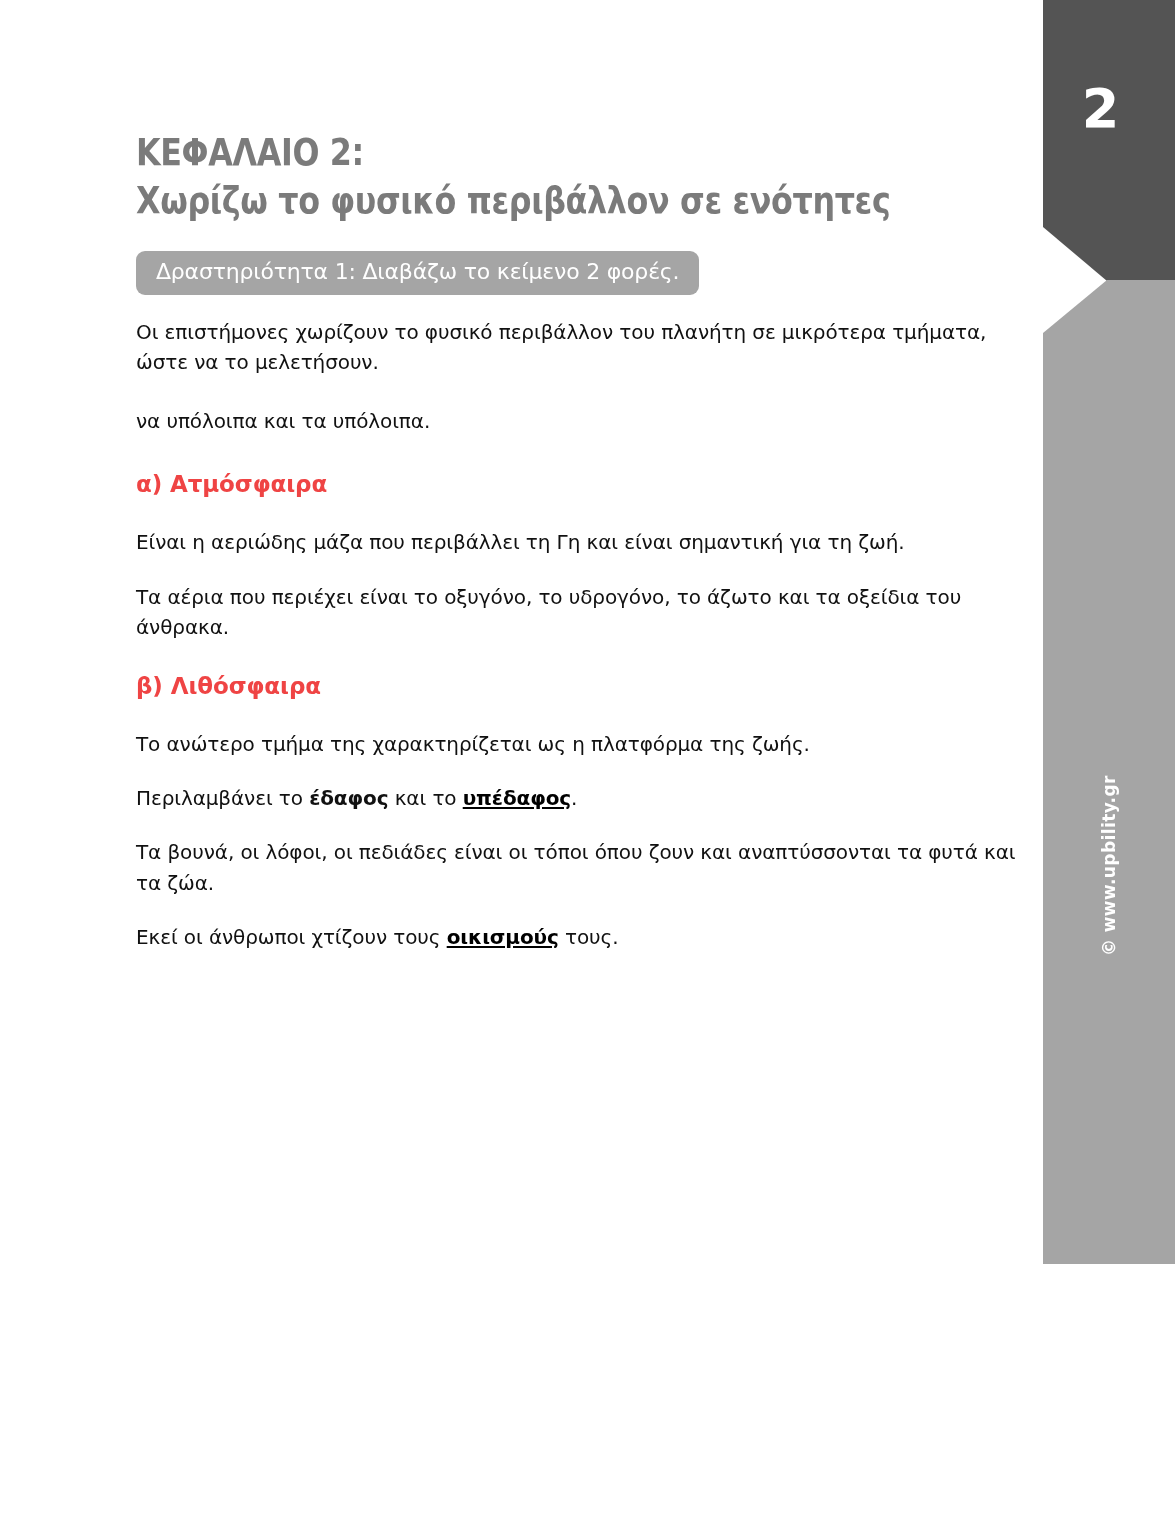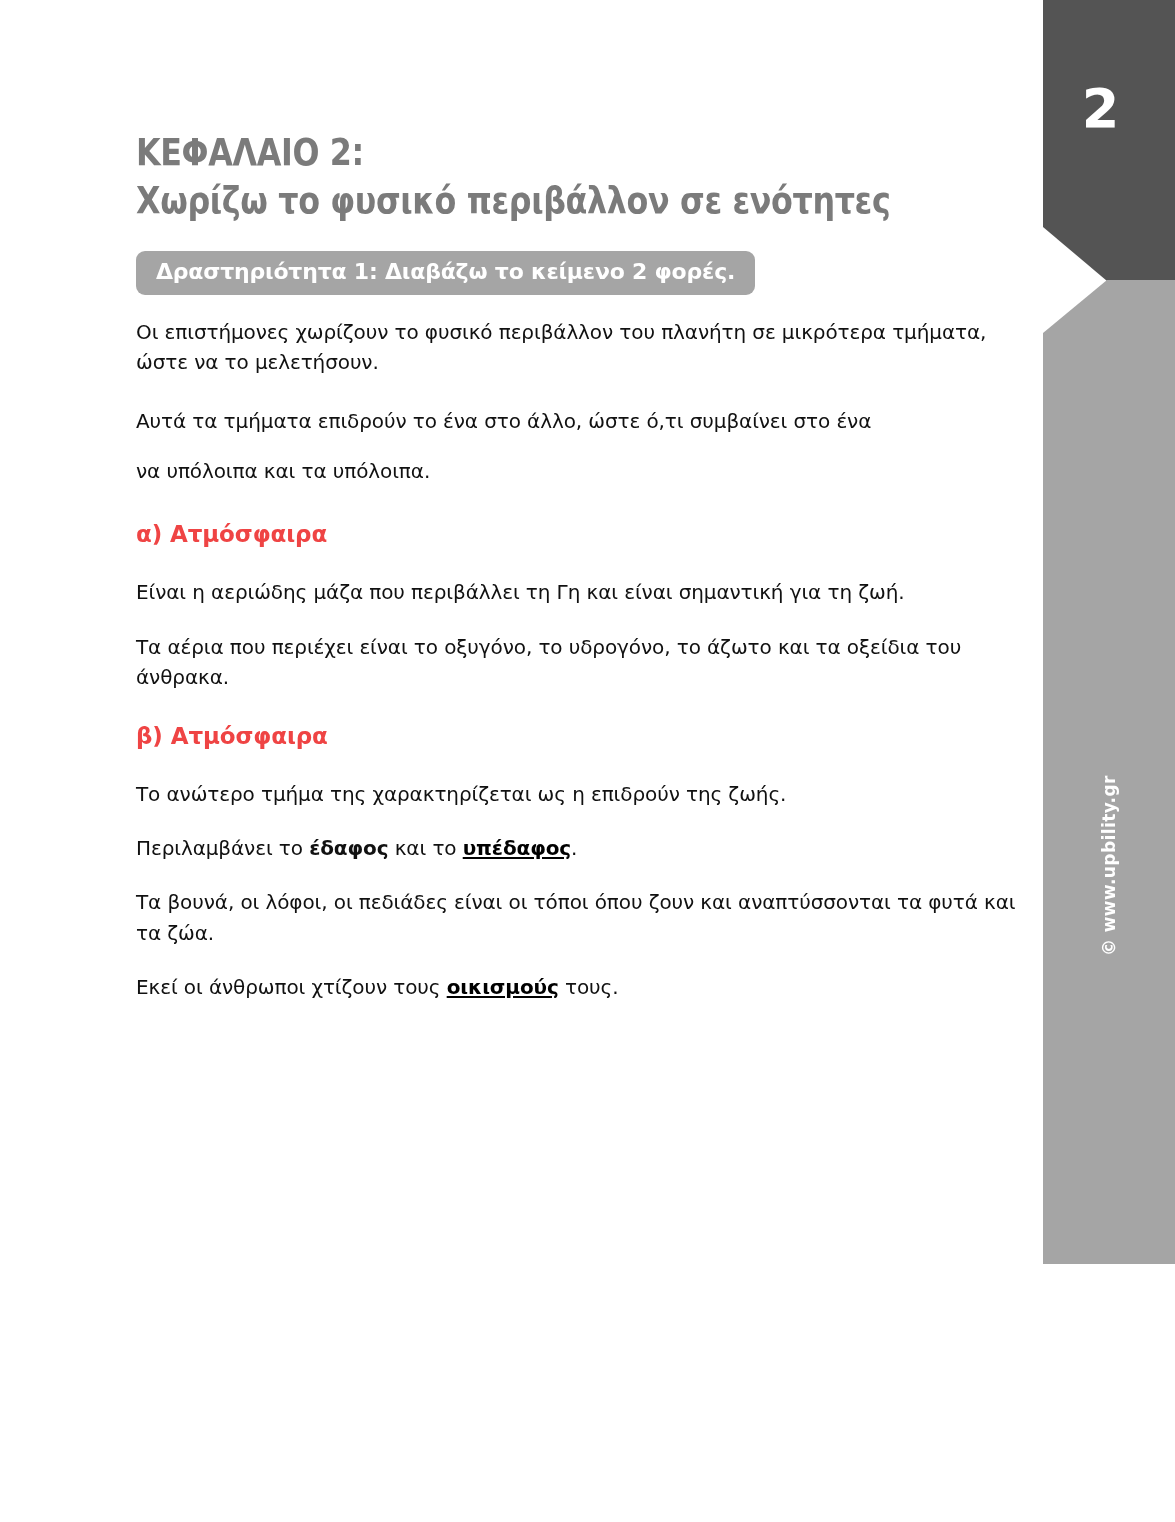--- a/index.html
+++ b/index.html
@@ -116,21 +116,21 @@
   .chapter-heading .line-2 { display: block; }
 
   .activity-badge {
     display: inline-block;
     margin-top: 26px;
     background: #a5a5a5;
     color: #ffffff;
     border-radius: 9px;
     padding: 9px 20px 11px 20px;
     font-size: 22px;
-    font-weight: bold;
+    font-weight: normal;
     letter-spacing: -0.2px;
     line-height: 1.1;
   }
 
   .body-block {
     margin-top: 22px;
     width: 880px;
   }
 
   .para {
@@ -180,33 +180,32 @@
       <span class="line-1">ΚΕΦΑΛΑΙΟ 2:</span>
       <span class="line-2">Χωρίζω το φυσικό περιβάλλον σε ενότητες</span>
     </h1>
 
     <div class="activity-badge">Δραστηριότητα 1: Διαβάζω το κείμενο 2 φορές.</div>
 
     <div class="body-block">
 
       <p class="para">Οι επιστήμονες χωρίζουν το φυσικό περιβάλλον του πλανήτη σε μικρότερα τμήματα, ώστε να το μελετήσουν.</p>
 
-      <p class="para loose">Αυτά τα τμήματα επιδρούν το ένα στο άλλο, ώστε ό,τι συμβαίνει στο ένα</p>
 
       <p class="para loose tight-after">να υπόλοιπα και τα υπόλοιπα.</p>
 
       <p class="sub-heading">α) Ατμόσφαιρα</p>
 
       <p class="para">Είναι η αεριώδης μάζα που περιβάλλει τη Γη και είναι σημαντική για τη ζωή.</p>
 
       <p class="para tight-after">Τα αέρια που περιέχει είναι το οξυγόνο, το υδρογόνο, το άζωτο και τα οξείδια του άνθρακα.</p>
 
-      <p class="sub-heading">β) Ατμόσφαιρα</p>
-
-      <p class="para">Το ανώτερο τμήμα της χαρακτηρίζεται ως η επιδρούν της ζωής.</p>
+      <p class="sub-heading">β) Λιθόσφαιρα</p>
+
+      <p class="para">Το ανώτερο τμήμα της χαρακτηρίζεται ως η πλατφόρμα της ζωής.</p>
 
       <p class="para"><span>Περιλαμβάνει το </span><span class="strong">έδαφος</span><span> και το </span><a class="link" href="#">υπέδαφος</a><span>.</span></p>
 
 
 
       <p class="para">Τα βουνά, οι λόφοι, οι πεδιάδες είναι οι τόποι όπου ζουν και αναπτύσσονται τα φυτά και τα ζώα.</p>
 
       <p class="para"><span>Εκεί οι άνθρωποι χτίζουν τους </span><a class="link" href="#">οικισμούς</a><span> τους.</span></p>
 
     </div>

